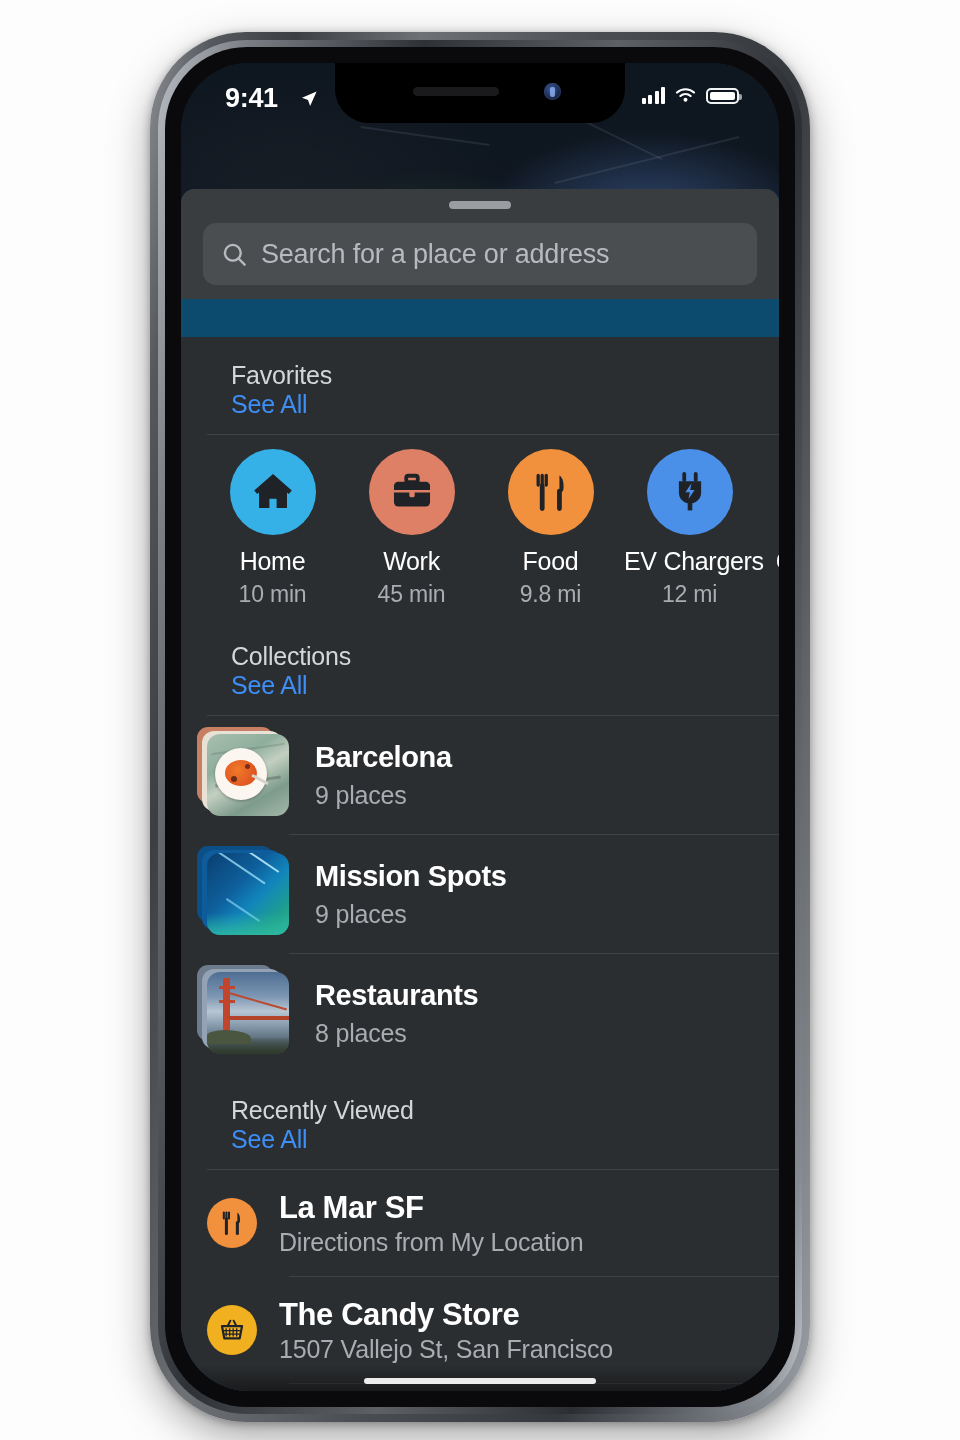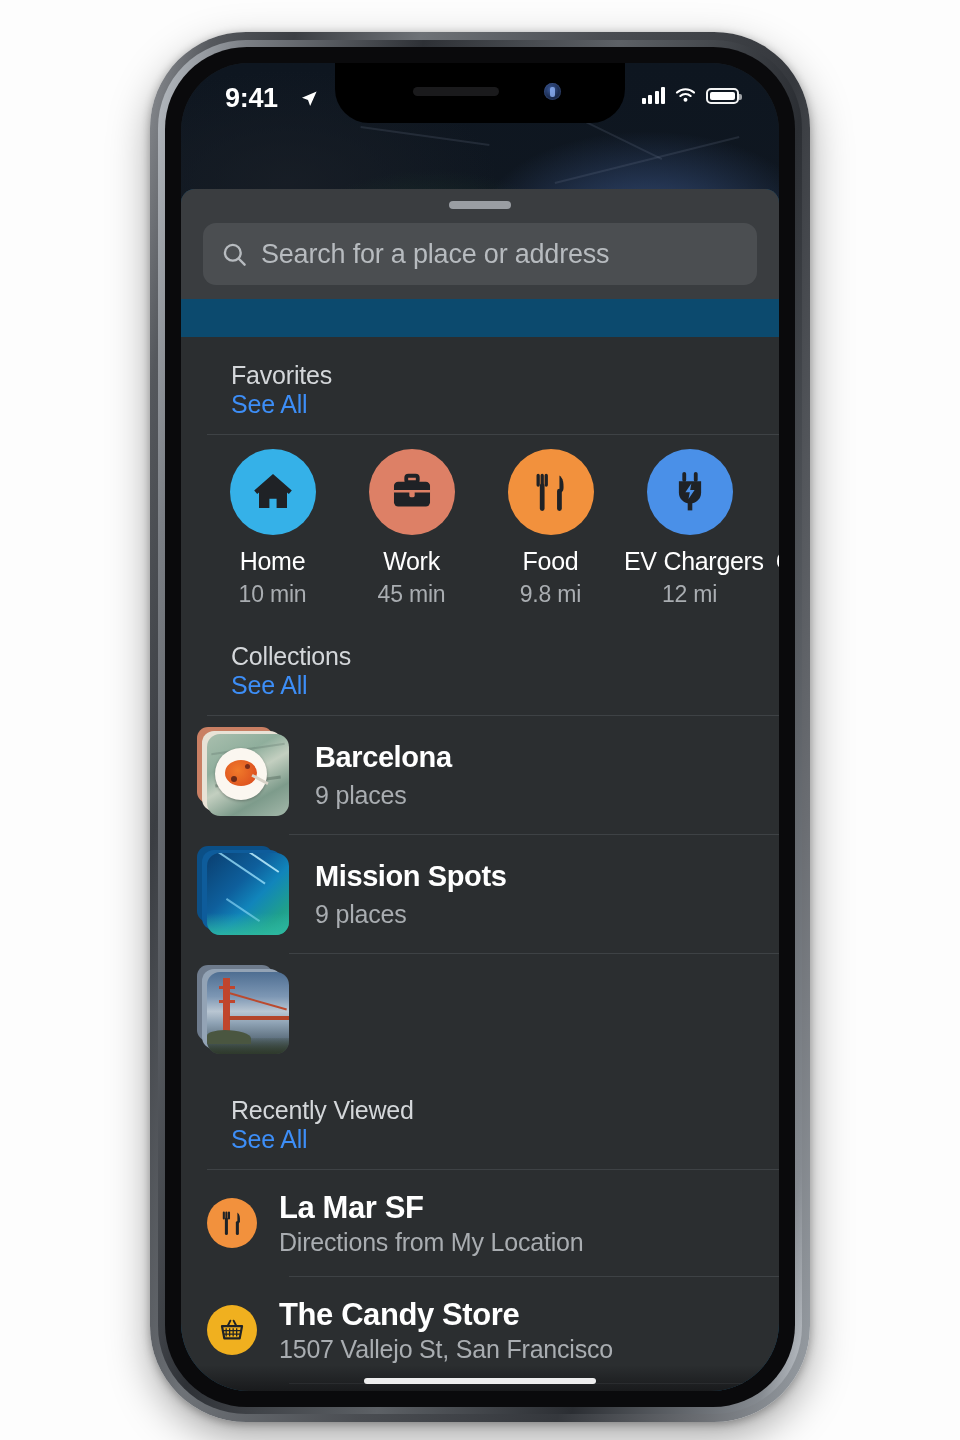--- a/index.html
+++ b/index.html
@@ -337,20 +337,24 @@
                   <div class="thumb-main" style="background:linear-gradient(180deg,#4e6e92 0%,#7d97b4 30%,#b9c6d2 48%,#8fa3b5 62%,#5d6f7e 82%,#3c4a44 100%);">
                     <div style="position:absolute;left:16px;top:6px;width:7px;height:58px;background:#c0452c"></div>
                     <div style="position:absolute;left:12px;top:14px;width:16px;height:3px;background:#c0452c"></div>
                     <div style="position:absolute;left:12px;top:28px;width:16px;height:3px;background:#c0452c"></div>
                     <div style="position:absolute;left:22px;top:44px;width:60px;height:4px;background:#b34429"></div>
                     <div style="position:absolute;left:22px;top:20px;width:60px;height:2px;background:#bb4a2e;transform:rotate(16deg);transform-origin:left"></div>
                     <div style="position:absolute;left:0;bottom:0;width:100%;height:16px;background:linear-gradient(180deg,rgba(58,74,62,.2),#2f3a2c)"></div>
                     <div style="position:absolute;left:0;bottom:10px;width:44px;height:14px;background:#4a5640;border-radius:40% 60% 0 0"></div>
                   </div>
                 </div>
+                <div class="coll-text">
+                  <div class="t1">Restaurants</div>
+                  <div class="t2">8 places</div>
+                </div>
               </div>
 
               <div class="sec-head">
                 <span class="sec-title">Recently Viewed</span>
                 <span class="see-all">See All</span>
               </div>
               <div class="hr"></div>
 
               <div class="rec-row">
                 <div class="rec-icon" style="background:#f2913d">

